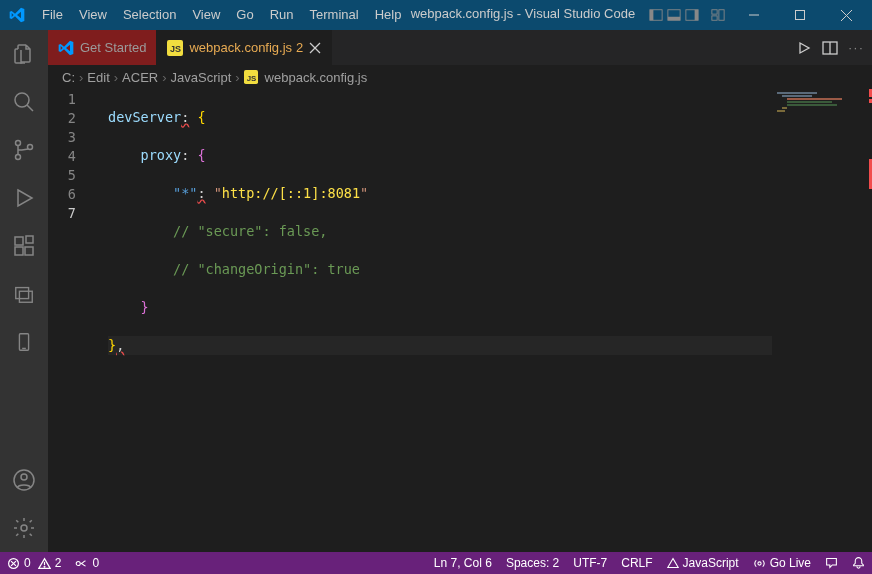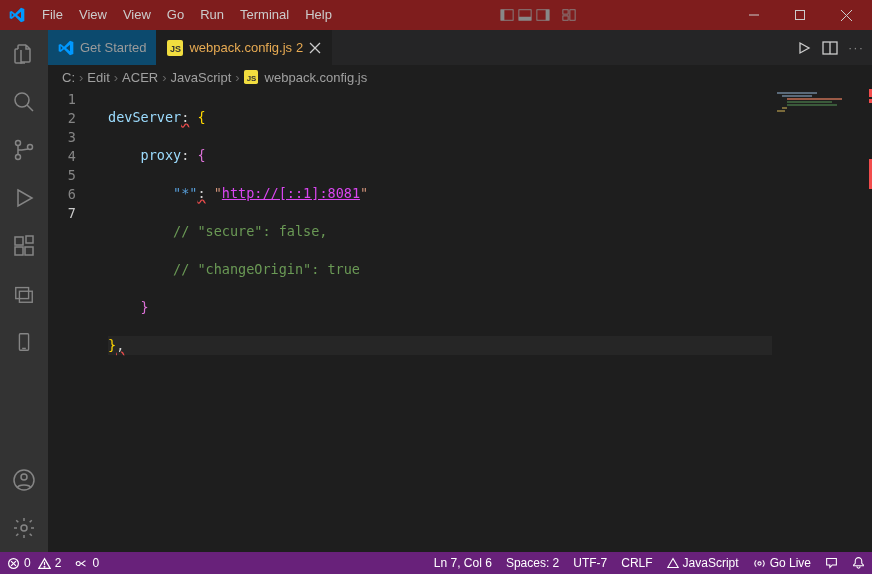--- a/index.html
+++ b/index.html
@@ -8,21 +8,21 @@
   font-family: "Segoe UI", sans-serif;
   font-size: 13px;
   background: #1e1e1e;
   color: #cccccc;
   overflow: hidden;
   display: flex;
   flex-direction: column;
 }
 .titlebar {
   height: 30px;
-  background: #7f1d1d;
+  background: #0c4a6e;
   display: flex;
   align-items: center;
   color: #cccccc;
 }
 .titlebar .vscode-icon { width: 34px; display:flex; align-items:center; justify-content:center; }
 .menu { display: flex; }
 .menu-item { padding: 0 8px; line-height: 30px; cursor: default; }
 .titlebar .title-center { flex: 1; text-align: center; color: #cccccc; }
 .win-controls { display: flex; gap: 6px; padding: 0 6px; align-items:center; }
 .win-controls .wc { width: 40px; height: 30px; display:flex; align-items:center; justify-content:center; color:#cccccc; }
@@ -46,21 +46,21 @@
 .editor-area { flex:1; display:flex; flex-direction:column; min-width:0; position:relative; }
 .tabs-row {
   height: 35px;
   background: #252526;
   display:flex;
   align-items:stretch;
 }
 .tab {
   display:flex; align-items:center;
   padding: 0 10px;
-  background: #0c4a6e;
+  background: #7f1d1d;
   color: #9b9b9b;
   border-right: 1px solid #1e1e1e;
 }
 .tab.active {
   background: #1e1e1e;
   color: #e8ab53;
 }
 .tab .tab-icon { width:16px; height:16px; margin-right:6px; display:flex; }
 .tab .dirty-close { margin-left:6px; color:#cccccc; }
 .tabs-actions { margin-left:auto; display:flex; align-items:center; padding: 0 8px; gap:10px; color:#888; }
@@ -94,21 +94,21 @@
   white-space: pre;
   color:#d4d4d4;
 }
 .code .line { height:19px;}
 .tok-key { color:#9cdcfe; }
 .tok-brace { color:#ffd700; }
 .tok-brace-p { color:#da70d6; }
 .tok-str { color:#ce9178; }
 .tok-wildcard { color:#569cd6;}
 .tok-comment { color:#6a9955; }
-.tok-url { color:#d946ef; text-decoration: underline; }
+.tok-url { color:#fde047; }
 .tok-error { text-decoration: wavy underline #f14c4c; }
 .cursor-line { background: rgba(255,255,255,0.04); }
 
 .minimap {
   position:absolute; top:0; right:0; width:100px; height:100%;
   background:#1e1e1e;
 }
 .minimap .mm-line { position:absolute; height:2px; }
 .statusbar {
   height: 22px;
@@ -127,27 +127,29 @@
 
 <div class="titlebar">
   <div class="vscode-icon">
     <svg width="16" height="16" viewBox="0 0 24 24">
         <path fill="#0098ff" d="M23 3l-5-2-9 9-5-4-3 1v10l3 1 5-4 9 9 5-2V3zM4 15v-6l3 3-3 3zm14 2l-6-5 6-5v10z"></path>
       </svg>
   </div>
   <div class="menu">
     <div class="menu-item">File</div>
     <div class="menu-item">View</div>
+    <div class="menu-item">Selection</div>
     <div class="menu-item">View</div>
     <div class="menu-item">Go</div>
     <div class="menu-item">Run</div>
     <div class="menu-item">Terminal</div>
     <div class="menu-item">Help</div>
   </div>
   <div class="title-center">
+    <span>webpack.config.js - Visual Studio Code</span>
     <span class="layout-icons" style="display:inline-flex; vertical-align:middle; margin-left:8px;">
       <span>
           <svg width="14" height="14" viewBox="0 0 16 16">
             <rect x="1" y="2" width="14" height="12" fill="none" stroke="#888"></rect>
             <rect x="1" y="2" width="4" height="12" fill="#888"></rect>
           </svg>
         </span>
       <span>
           <svg width="14" height="14" viewBox="0 0 16 16">
             <rect x="1" y="2" width="14" height="12" fill="none" stroke="#888"></rect>

